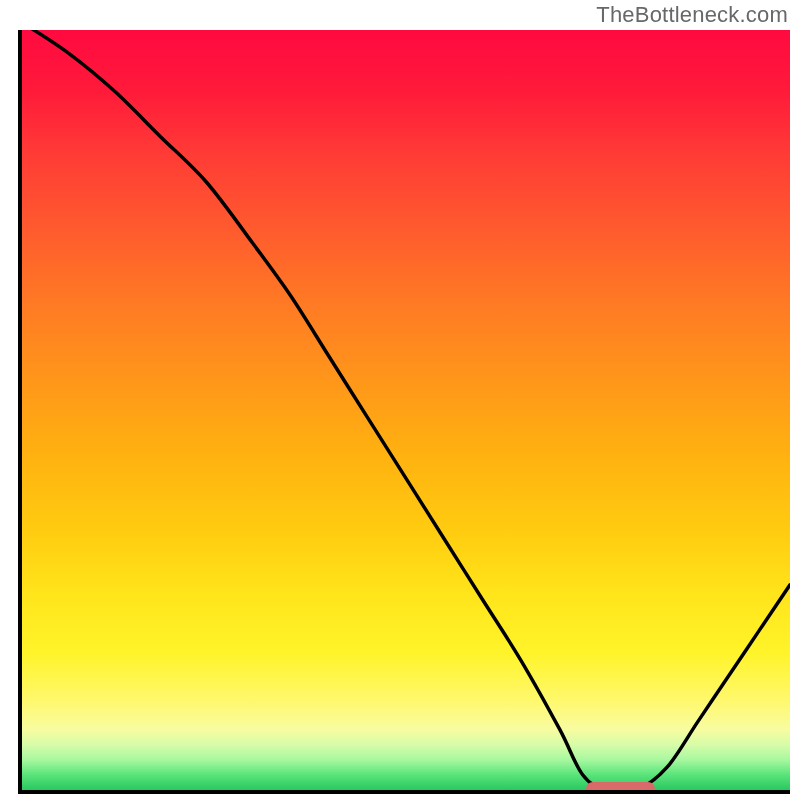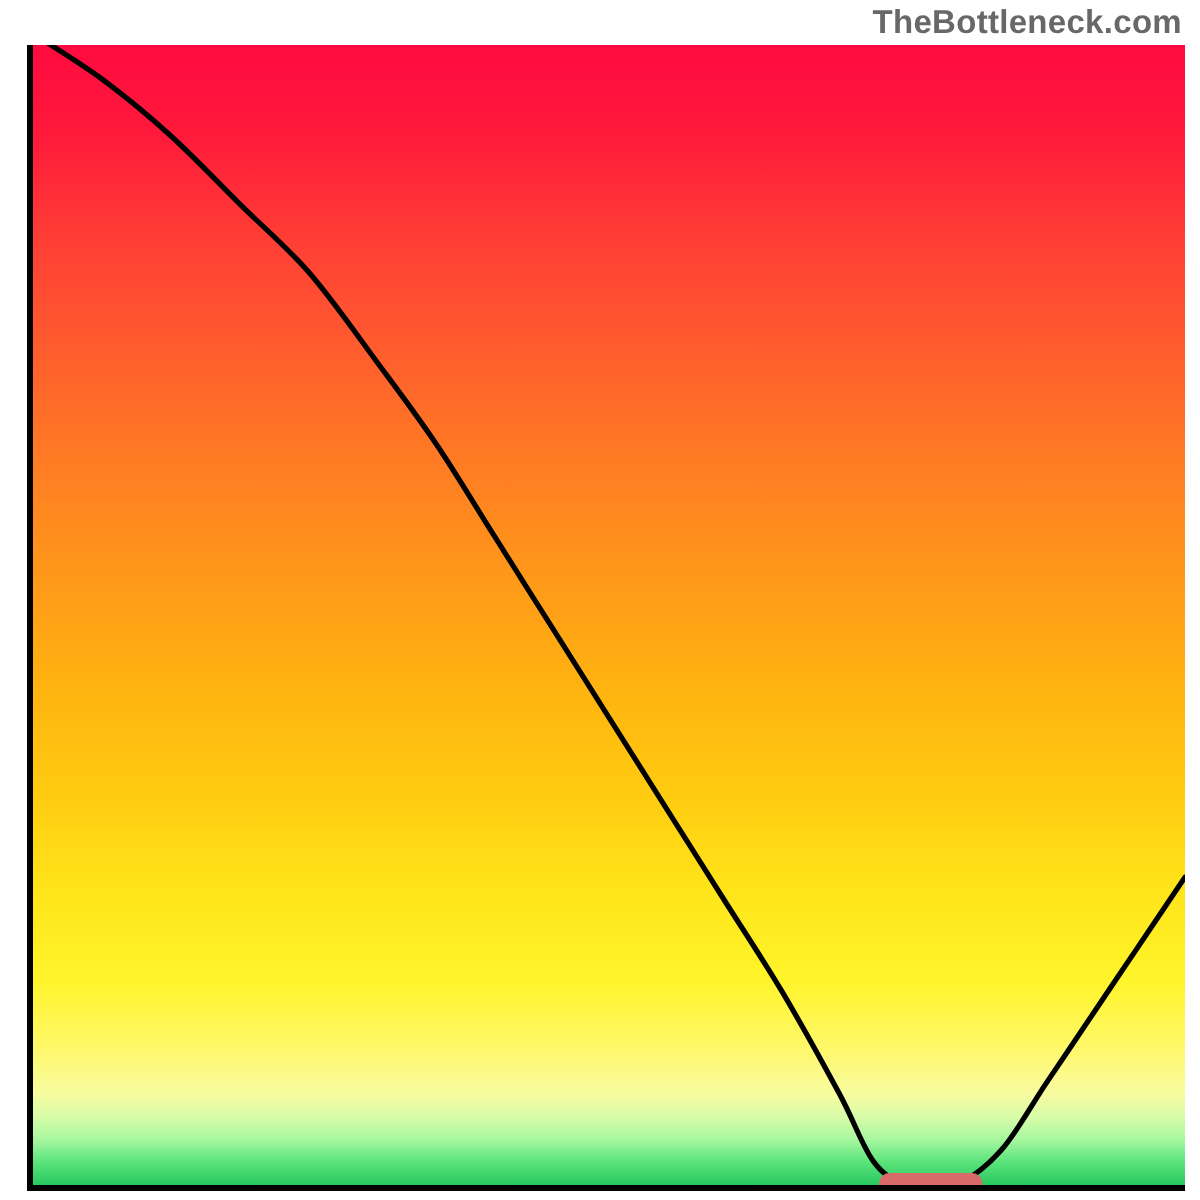--- a/index.html
+++ b/index.html
@@ -17,21 +17,21 @@
     width: 800px;
     height: 800px;
     box-sizing: border-box;
   }
   .watermark {
     position: absolute;
     top: 2px;
     right: 12px;
     font-family: Arial, Helvetica, sans-serif;
     font-size: 22px;
-    font-weight: 700;
+    font-weight: 400;
     color: #686868;
     letter-spacing: 0.2px;
   }
   .plot-area {
     position: absolute;
     left: 18px;
     top: 30px;
     width: 772px;
     height: 764px;
     box-sizing: border-box;

